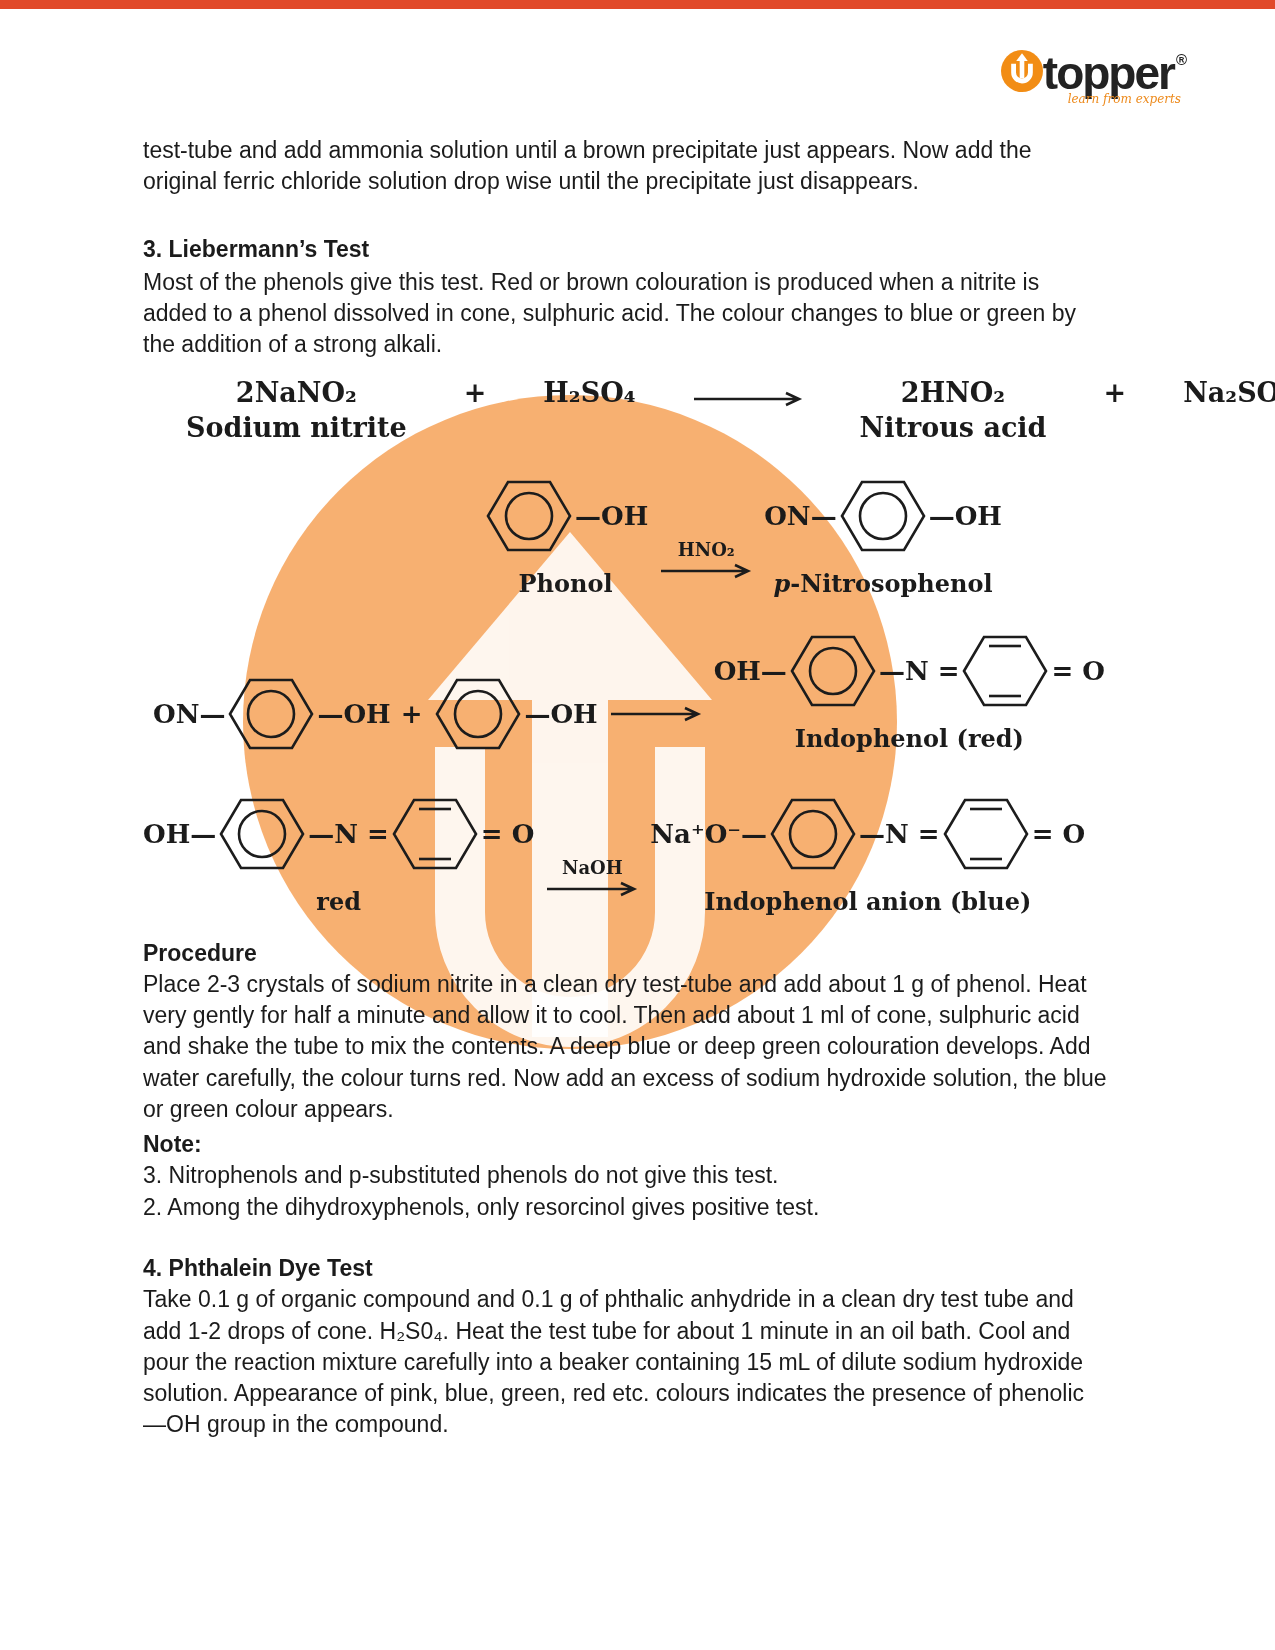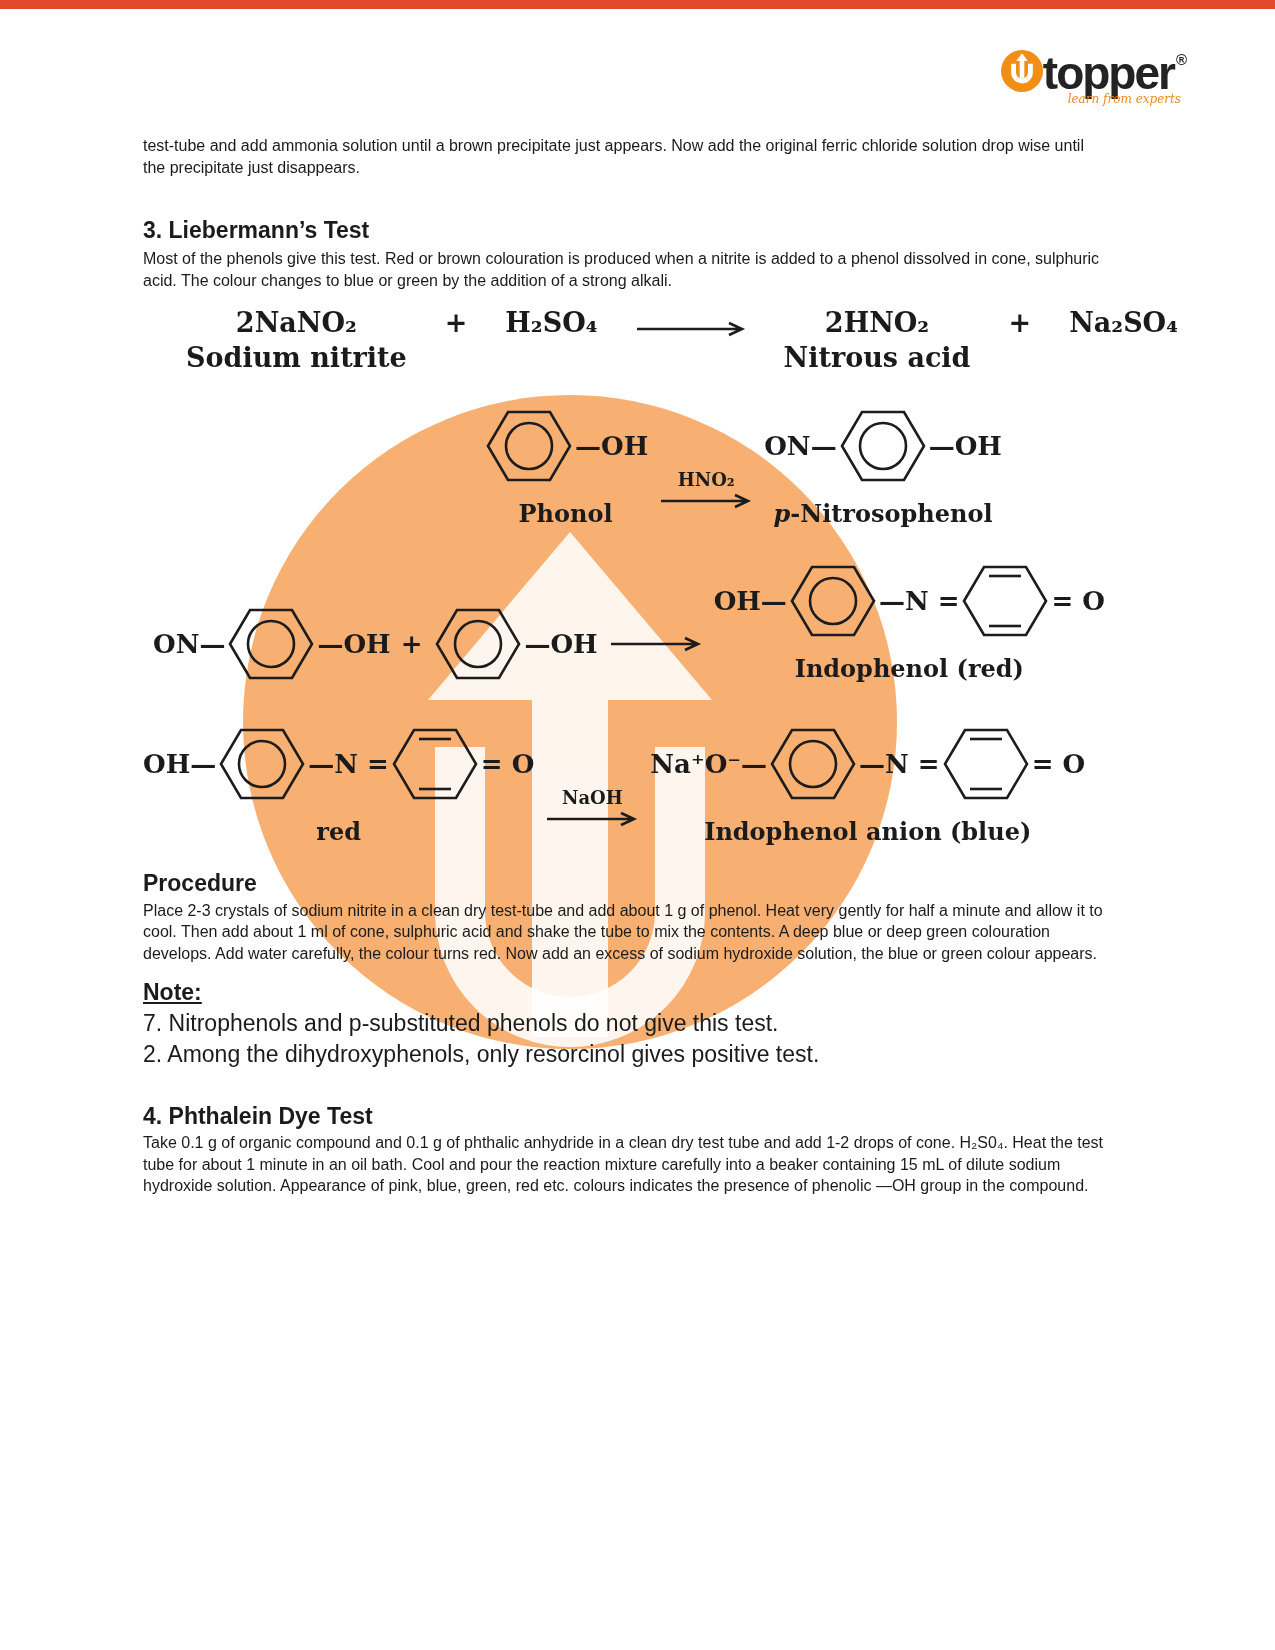--- a/index.html
+++ b/index.html
@@ -17,53 +17,53 @@
   .logo-row { display:flex; align-items:center; }
   .brand-name { font-size:46px; font-weight:bold; color:#232323; letter-spacing:-2px; line-height:1; }
   .brand-reg { font-size:15px; font-weight:bold; color:#232323; vertical-align:top; position:relative; top:-14px; left:2px; }
   .brand-tagline { font-family:"DejaVu Serif",serif; font-style:italic; font-size:12px; color:#ED8A1C; margin-top:-4px; margin-right:4px; }
 
   
   .watermark { position:absolute; left:220px; top:392px; z-index:0; pointer-events:none; }
 
   .content { position:relative; z-index:1; padding:0 168px 0 143px; }
 
-  .para { font-size:16px; line-height:1.36; }
+  .para { font-size:23px; line-height:1.36; }
   .hd { font-size:23px; font-weight:bold; line-height:1.36; }
 
   .p-intro { margin-top:126px; }
   .h-lieb { margin-top:36px; }
   .p-lieb { margin-top:2px; }
 
   
   .chem { font-family:"DejaVu Serif",serif; font-weight:bold; font-size:26px; white-space:nowrap; }
   .eq-chem { font-size:27px; }
   .eq-label { font-family:"DejaVu Serif",serif; font-weight:bold; font-size:27px; margin-top:4px; white-space:nowrap; }
   .caption { font-family:"DejaVu Serif",serif; font-weight:bold; font-size:24px; margin-top:14px; white-space:nowrap; }
   .ital { font-style:italic; }
 
-  .equation { display:flex; align-items:flex-start; margin:16px 0 6px 24px; }
+  .equation { display:flex; align-items:flex-start; margin:16px 0 6px 24px;gap:19px; }
   .eq-term { display:flex; flex-direction:column; align-items:center; margin:0 19px; }
   .eq-arrow { margin-top:14px; }
 
   .stroke { fill:none; stroke:#1c1c1c; stroke-width:2.6; }
 
   .scheme { display:flex; align-items:flex-end; }
   .sgroup { display:flex; flex-direction:column; align-items:center; }
   .srow { display:flex; align-items:center; height:78px; }
   .ring { margin:0 2px; display:block; }
   .arrow-wrap { display:flex; flex-direction:column; align-items:center; justify-content:center; height:78px; margin:0 12px; }
   .arrow-label { font-family:"DejaVu Serif",serif; font-weight:bold; font-size:18px; margin-bottom:3px; white-space:nowrap; }
 
   .scheme-1 { margin-top:34px; margin-left:340px; }
   .scheme-2 { margin-top:34px; margin-left:10px; }
   .scheme-3 { margin-top:42px; margin-left:0; }
 
   .h-proc { margin-top:22px; }
-  .h-note { margin-top:12px;text-decoration:underline; }
+  .h-note { margin-top:4px; }
   .note-item { font-size:23px; line-height:1.36; }
   .h-phthal { margin-top:30px; }
 </style>
 </head>
 <body>
 
 <div class="topbar"></div>
 
 <div class="logo">
   <div class="logo-row">
@@ -246,19 +246,19 @@
         <span class="chem">= O</span>
       </div>
       <div class="caption">Indophenol anion (blue)</div>
     </div>
   </div>
 
   <p class="hd h-proc">Procedure</p>
   <p class="para">Place 2-3 crystals of sodium nitrite in a clean dry test-tube and add about 1 g of phenol. Heat very gently for half a minute and allow it to cool. Then add about 1 ml of cone, sulphuric acid and shake the tube to mix the contents. A deep blue or deep green colouration develops. Add water carefully, the colour turns red. Now add an excess of sodium hydroxide solution, the blue or green colour appears.</p>
 
   <p class="hd h-note">Note:</p>
-  <p class="note-item">7. Nitrophenols and p-substituted phenols do not give this test.</p>
+  <p class="note-item">3. Nitrophenols and p-substituted phenols do not give this test.</p>
   <p class="note-item">2. Among the dihydroxyphenols, only resorcinol gives positive test.</p>
 
   <p class="hd h-phthal">4. Phthalein Dye Test</p>
   <p class="para">Take 0.1 g of organic compound and 0.1 g of phthalic anhydride in a clean dry test tube and add 1-2 drops of cone. H₂S0₄. Heat the test tube for about 1 minute in an oil bath. Cool and pour the reaction mixture carefully into a beaker containing 15 mL of dilute sodium hydroxide solution. Appearance of pink, blue, green, red etc. colours indicates the presence of phenolic —OH group in the compound.</p>
 
 </div>
 
 </body></html>

